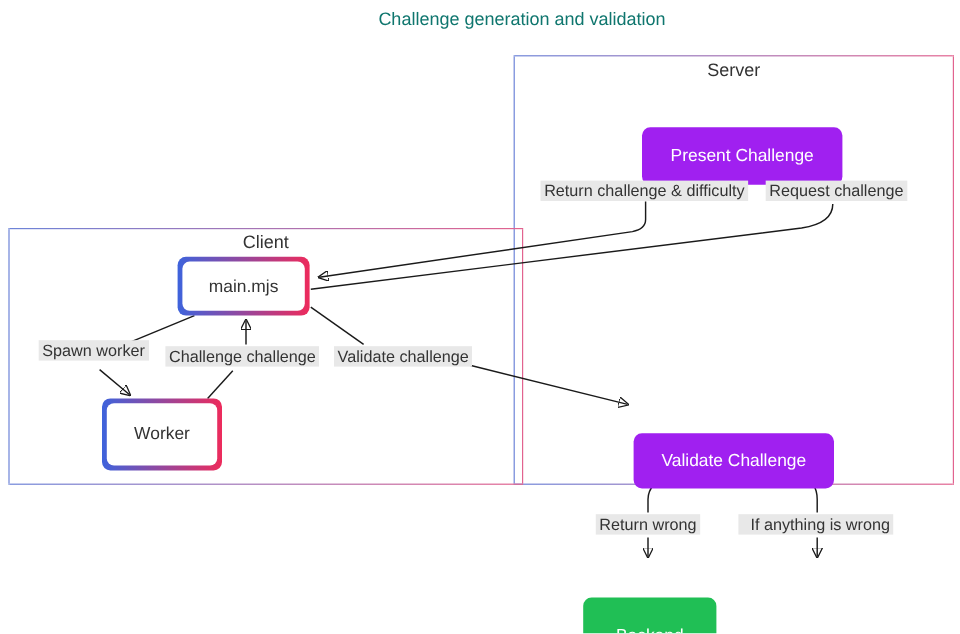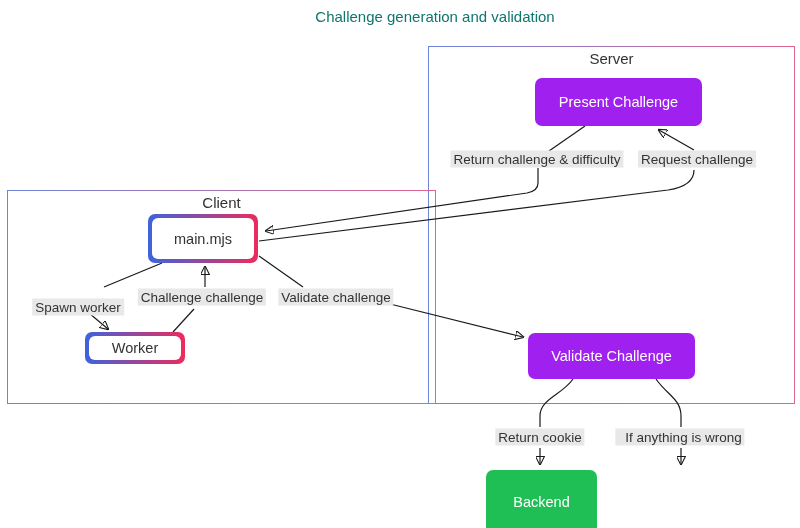--- a/index.html
+++ b/index.html
@@ -26,48 +26,48 @@
   #client{left:7px;top:190px;width:403px;height:212px;padding-left:24px;}
   
   #edges{position:absolute;left:0;top:0;z-index:2;}
   #edges path{fill:none;stroke:#1a1a1a;stroke-width:1.2px;}
   
   .node{
     position:absolute;z-index:3;border-radius:7px;
     display:flex;align-items:center;justify-content:center;
     font-size:14.5px;text-align:center;
   }
-  .node.filled{color:#fff;}
+  .node.filled{color:#fff;margin-top:28px;}
   .purple{background:#a020f0;}
   .green{background:#20bf55;}
   .pink{background:#f6275c;}
   .plain-wrap{
     position:absolute;z-index:3;border-radius:7px;padding:4px;
     background:linear-gradient(90deg,#3e63dc,#ed2b5c);
   }
   .plain-inner{
     width:100%;height:100%;border-radius:6px;background:#fff;
     display:flex;align-items:center;justify-content:center;
     font-size:14.5px;color:#333;box-sizing:border-box;
   }
   #present{left:535px;top:78px;width:167px;height:48px;}
   #validate{left:528px;top:333px;width:167px;height:46px;}
   #backend{left:486px;top:470px;width:111px;height:64px;}
   #fail{left:642px;top:470px;width:78px;height:47px;}
   #mainmjs{left:148px;top:214px;width:110px;height:49px;box-sizing:border-box;}
-  #workerbox{left:85px;top:332px;width:100px;height:32px;box-sizing:border-box;}
+  #workerbox{left:85px;top:332px;width:100px;height:60px;box-sizing:border-box;}
   
   .elabel{
     position:absolute;z-index:3;transform:translate(-50%,-50%);
     background:#e8e8e8;color:#333;font-size:13.5px;
     padding:1px 3px;white-space:nowrap;
   }
   #lbl-return-challenge{left:537px;top:159px;}
   #lbl-request-challenge{left:697px;top:159px;}
-  #lbl-spawn-worker{left:78px;top:307px;text-align:right;}
+  #lbl-spawn-worker{left:78px;top:292px;text-align:right;}
   #lbl-successful-challenge{left:202px;top:297px;}
   #lbl-validate-challenge{left:336px;top:297px;}
   #lbl-return-cookie{left:540px;top:437px;}
   #lbl-if-wrong{left:680px;top:437px;padding-left:10px;}
 </style>
 </head>
 <body>
 
 <div id="canvas">
 
@@ -122,16 +122,16 @@
   <div class="node filled purple" id="validate">Validate Challenge</div>
 
   <div class="node filled green" id="backend">Backend</div>
 
 
   <div class="elabel" id="lbl-request-challenge">Request challenge</div>
   <div class="elabel" id="lbl-return-challenge">Return challenge &amp; difficulty</div>
   <div class="elabel" id="lbl-spawn-worker">Spawn worker</div>
   <div class="elabel" id="lbl-successful-challenge">Challenge challenge</div>
   <div class="elabel" id="lbl-validate-challenge">Validate challenge</div>
-  <div class="elabel" id="lbl-return-cookie">Return cookie</div>
+  <div class="elabel" id="lbl-return-cookie">Return wrong</div>
   <div class="elabel" id="lbl-if-wrong">If anything is wrong</div>
 
 </div>
 
 </body></html>

